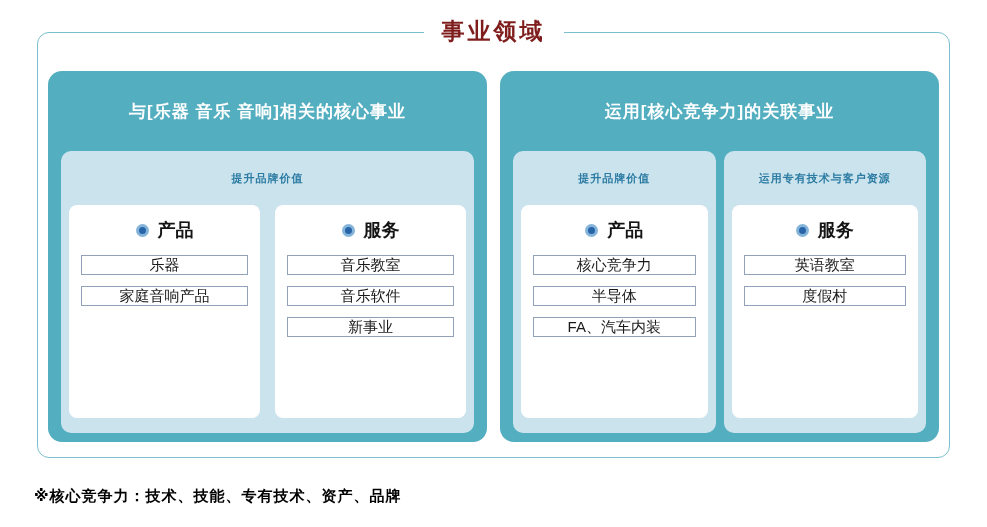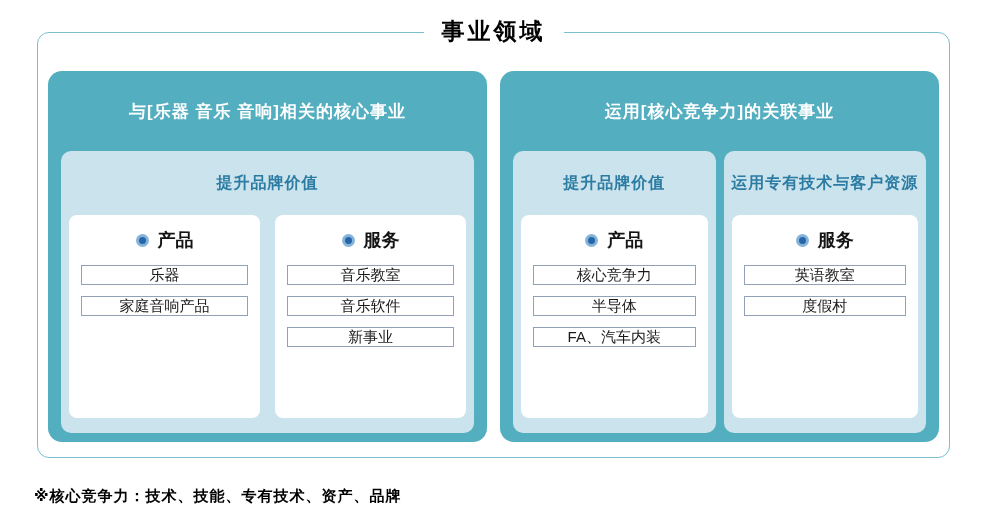--- a/index.html
+++ b/index.html
@@ -12,21 +12,21 @@
   .frame {
     position: absolute; left: 37px; top: 32px;
     width: 913px; height: 426px;
     border: 1.5px solid #79bfcd; border-radius: 12px;
   }
   .frame-title {
     position: absolute; top: 0; left: 50%;
     transform: translate(-50%, -54%);
     background: #ffffff; padding: 0 18px;
     font-size: 23px; font-weight: bold; letter-spacing: 3px;
-    color: #000000; white-space: nowrap;
+    color: #7f1d1d; white-space: nowrap;
   }
   .panels {
     display: flex; gap: 13px;
     padding: 38px 10px 0 10px; height: 100%;
   }
   .panel {
     flex: 1; height: 371px;
     background: #53aec0; border-radius: 14px;
     display: flex; flex-direction: column;
   }
@@ -35,22 +35,22 @@
     color: #ffffff; font-size: 17px; font-weight: bold; letter-spacing: 1px;
   }
   .subrow {
     display: flex; gap: 8px; margin: 0 13px; height: 282px;
   }
   .subpanel {
     flex: 1; background: #cbe3ec; border-radius: 10px;
     display: flex; flex-direction: column; min-width: 0;
   }
   .subpanel-header {
-    height: 64px; display: flex; align-items: center; justify-content: center;
-    color: #2b7ba3; font-size: 16px; font-weight: bold; letter-spacing: 1px;
+    height: 54px; display: flex; align-items: center; justify-content: center;
+    color: #2b7ba3; font-size: 11px; font-weight: bold; letter-spacing: 1px;
     white-space: nowrap;
   }
   .cards {
     flex: 1; display: flex; gap: 15px; margin: 0 8px 15px 8px;
   }
   .card {
     flex: 1; background: #ffffff; border-radius: 8px; min-width: 0;
     display: flex; flex-direction: column;
   }
   .card-heading {

